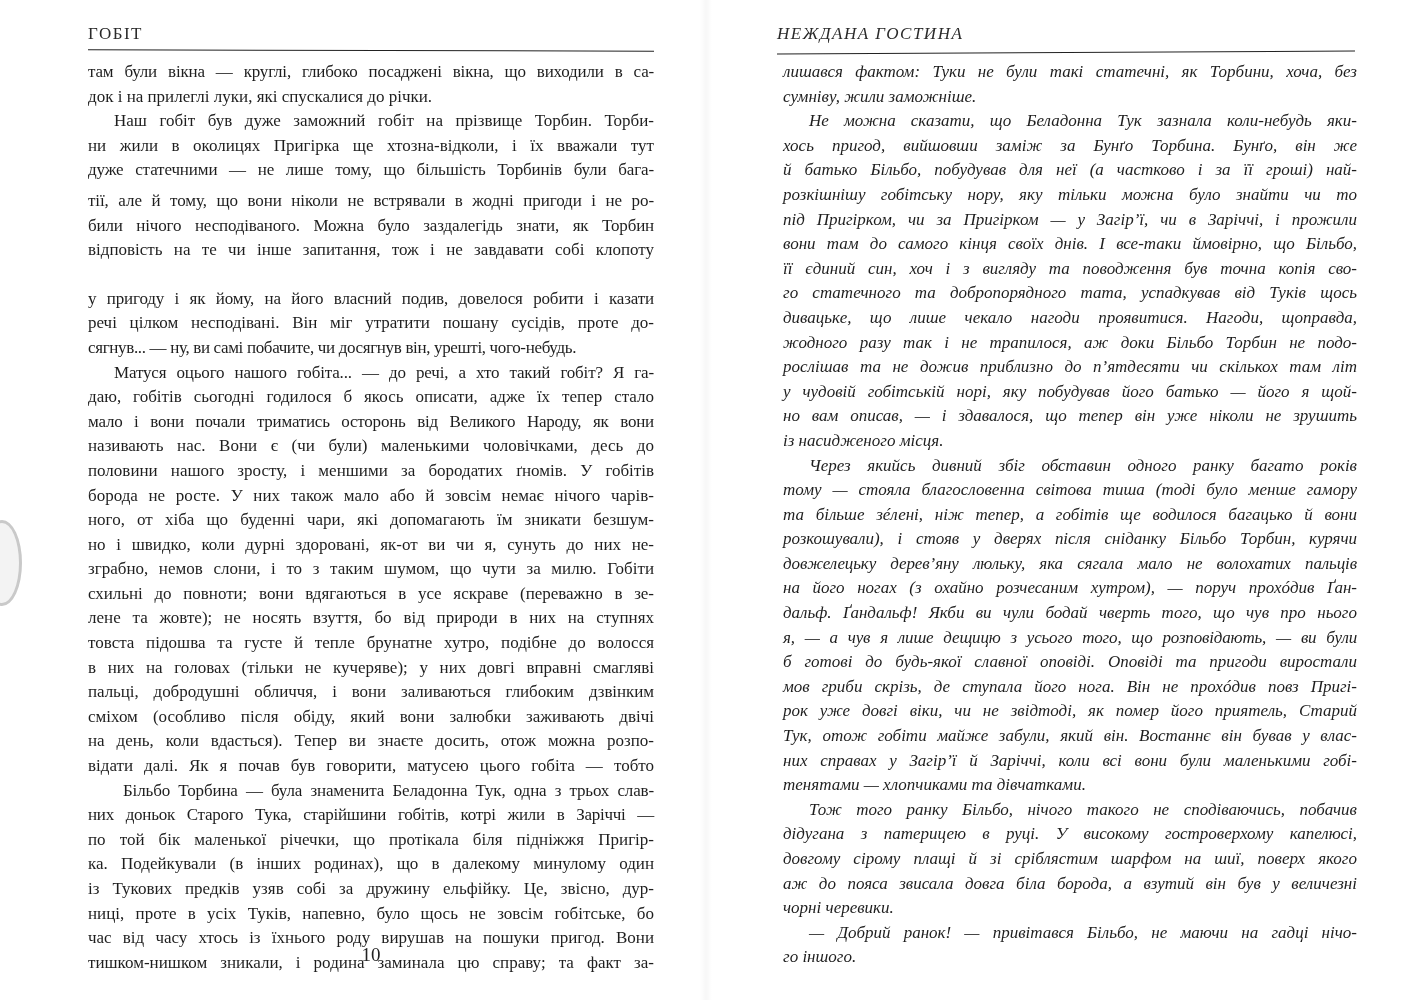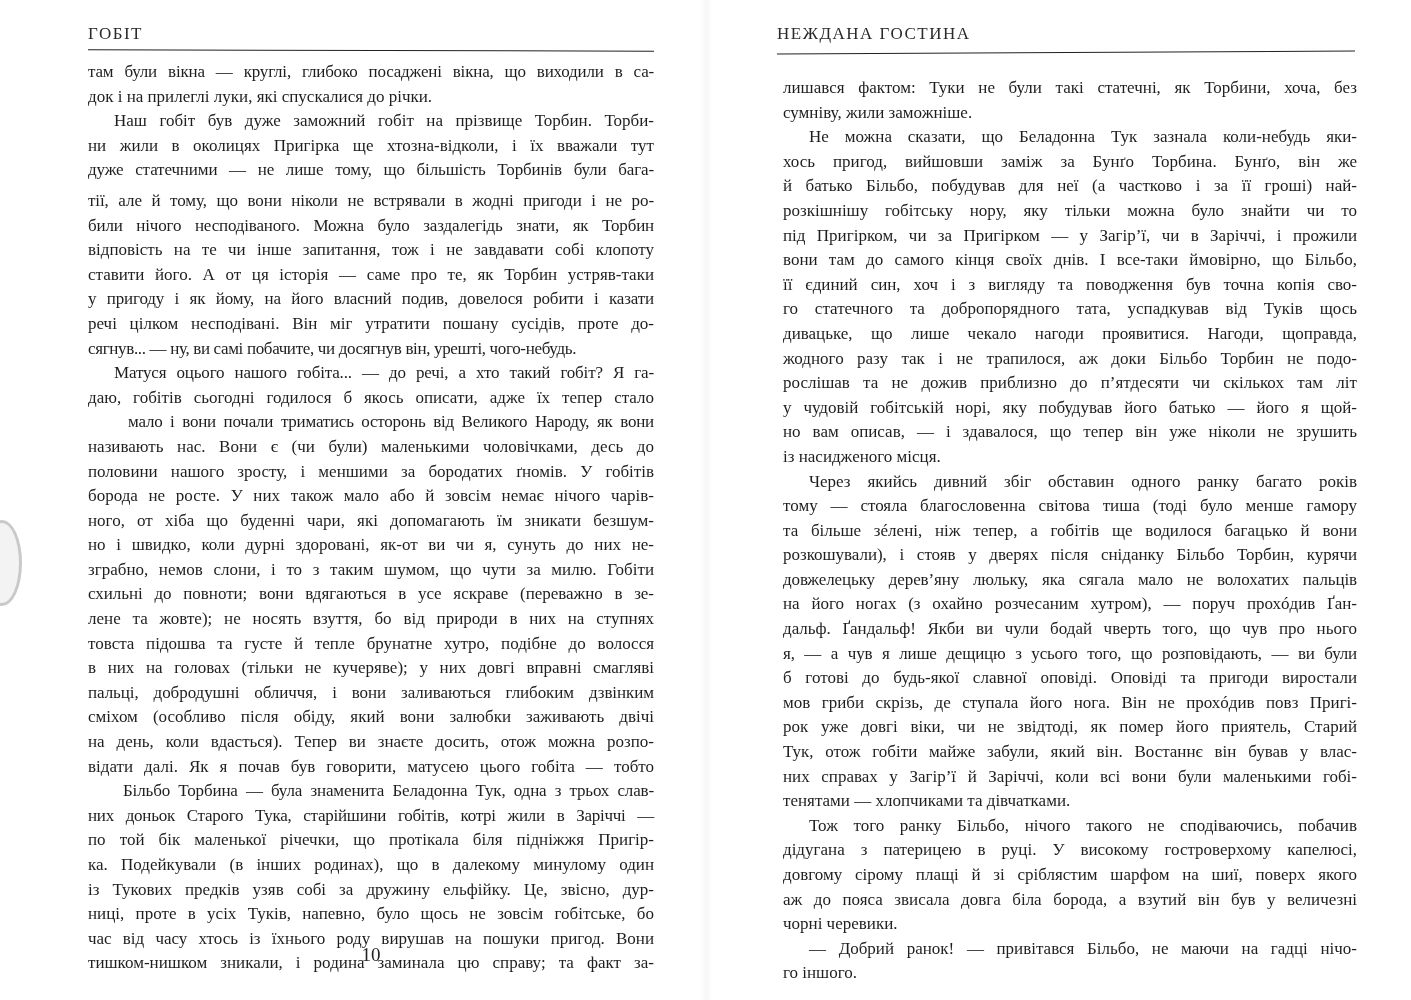--- a/index.html
+++ b/index.html
@@ -5,40 +5,40 @@
     html, body { margin: 0; padding: 0; }
     body {
       width: 1411px; height: 1000px; overflow: hidden;
       background: #ffffff;
       position: relative;
       font-family: "Liberation Serif", "DejaVu Serif", serif;
       color: #1e1e1e;
     }
     .page { position: absolute; top: 0; height: 1000px; }
     .page-left { left: 0; width: 705px; }
-    .page-right { left: 705px; width: 706px; }
+    .page-right { left: 705px; width: 706px; font-style: italic; }
     .running-head {
       position: absolute; top: 24px;
       font-size: 17px; letter-spacing: 1.5px;
       text-align: left; color: #2a2a2a;
     }
     .page-left .running-head { left: 88px; width: 566px; }
     .page-right .running-head { left: 72px; width: 578px; }
     .head-rule {
       position: absolute; top: 50px; height: 0;
       border-top: 1.5px solid #222;
     }
     .page-left .head-rule { left: 88px; width: 566px; transform: rotate(0.15deg); }
     .page-right .head-rule { left: 72px; width: 578px; transform: rotate(-0.3deg); top: 52px; }
     .text-block {
       position: absolute; top: 60px;
       font-size: 17px; line-height: 24.6px;
     }
     .page-left .text-block { left: 88px; width: 566px; }
-    .page-right .text-block { left: 78px; width: 574px; margin-top: 16px; }
+    .page-right .text-block { left: 78px; width: 574px; }
     .line {
       display: block; white-space: nowrap;
       text-align: justify; text-align-last: justify;
       height: 24.6px;
     }
     .line.indent { padding-left: 26px; }
     .line.last { text-align-last: left; }
     .page-number {
       position: absolute; top: 944px; font-size: 19px; text-align: center;
       color: #222;
@@ -64,27 +64,26 @@
   <div class="head-rule"></div>
   <div class="text-block">
       <span class="line" style="letter-spacing: -0.179104px;">там були вікна — круглі, глибоко посаджені вікна, що виходили в са-</span>
       <span class="line last">док і на прилеглі луки, які спускалися до річки.</span>
       <span class="line indent">Наш гобіт був дуже заможний гобіт на прізвище Торбин. Торби-</span>
       <span class="line">ни жили в околицях Пригірка ще хтозна-відколи, і їх вважали тут</span>
       <span class="line" style="letter-spacing: -0.125px;">дуже статечними — не лише тому, що більшість Торбинів були бага-</span>
       <span class="line" style="letter-spacing: -0.0869565px; margin-top: 6px;">тії, але й тому, що вони ніколи не встрявали в жодні пригоди і не ро-</span>
       <span class="line" style="letter-spacing: -0.166667px;">били нічого несподіваного. Можна було заздалегідь знати, як Торбин</span>
       <span class="line">відповість на те чи інше запитання, тож і не завдавати собі клопоту</span>
-      <span class="line">ставити його. А от ця історія — саме про те, як Торбин устряв-таки</span>
-      <span class="line" style="letter-spacing: -0.147059px;">у пригоду і як йому, на його власний подив, довелося робити і казати</span>
+      <span class="line" style="letter-spacing: -0.147059px; margin-top: 24px;">у пригоду і як йому, на його власний подив, довелося робити і казати</span>
       <span class="line">речі цілком несподівані. Він міг утратити пошану сусідів, проте до-</span>
       <span class="line last" style="letter-spacing: -0.338028px;">сягнув... — ну, ви самі побачите, чи досягнув він, урешті, чого-небудь.</span>
       <span class="line indent" style="letter-spacing: -0.166667px;">Матуся оцього нашого гобіта... — до речі, а хто такий гобіт? Я га-</span>
       <span class="line">даю, гобітів сьогодні годилося б якось описати, адже їх тепер стало</span>
-      <span class="line" style="letter-spacing: -0.227273px; margin-left: 40px;">мало і вони почали триматись осторонь від Великого Народу, як вони</span>
+      <span class="line" style="letter-spacing: -0.227273px;">мало і вони почали триматись осторонь від Великого Народу, як вони</span>
       <span class="line">називають нас. Вони є (чи були) маленькими чоловічками, десь до</span>
       <span class="line">половини нашого зросту, і меншими за бородатих ґномів. У гобітів</span>
       <span class="line">борода не росте. У них також мало або й зовсім немає нічого чарів-</span>
       <span class="line">ного, от хіба що буденні чари, які допомагають їм зникати безшум-</span>
       <span class="line">но і швидко, коли дурні здоровані, як-от ви чи я, сунуть до них не-</span>
       <span class="line">зграбно, немов слони, і то з таким шумом, що чути за милю. Гобіти</span>
       <span class="line" style="letter-spacing: -0.030303px;">схильні до повноти; вони вдягаються в усе яскраве (переважно в зе-</span>
       <span class="line">лене та жовте); не носять взуття, бо від природи в них на ступнях</span>
       <span class="line">товста підошва та густе й тепле брунатне хутро, подібне до волосся</span>
       <span class="line">в них на головах (тільки не кучеряве); у них довгі вправні смагляві</span>

